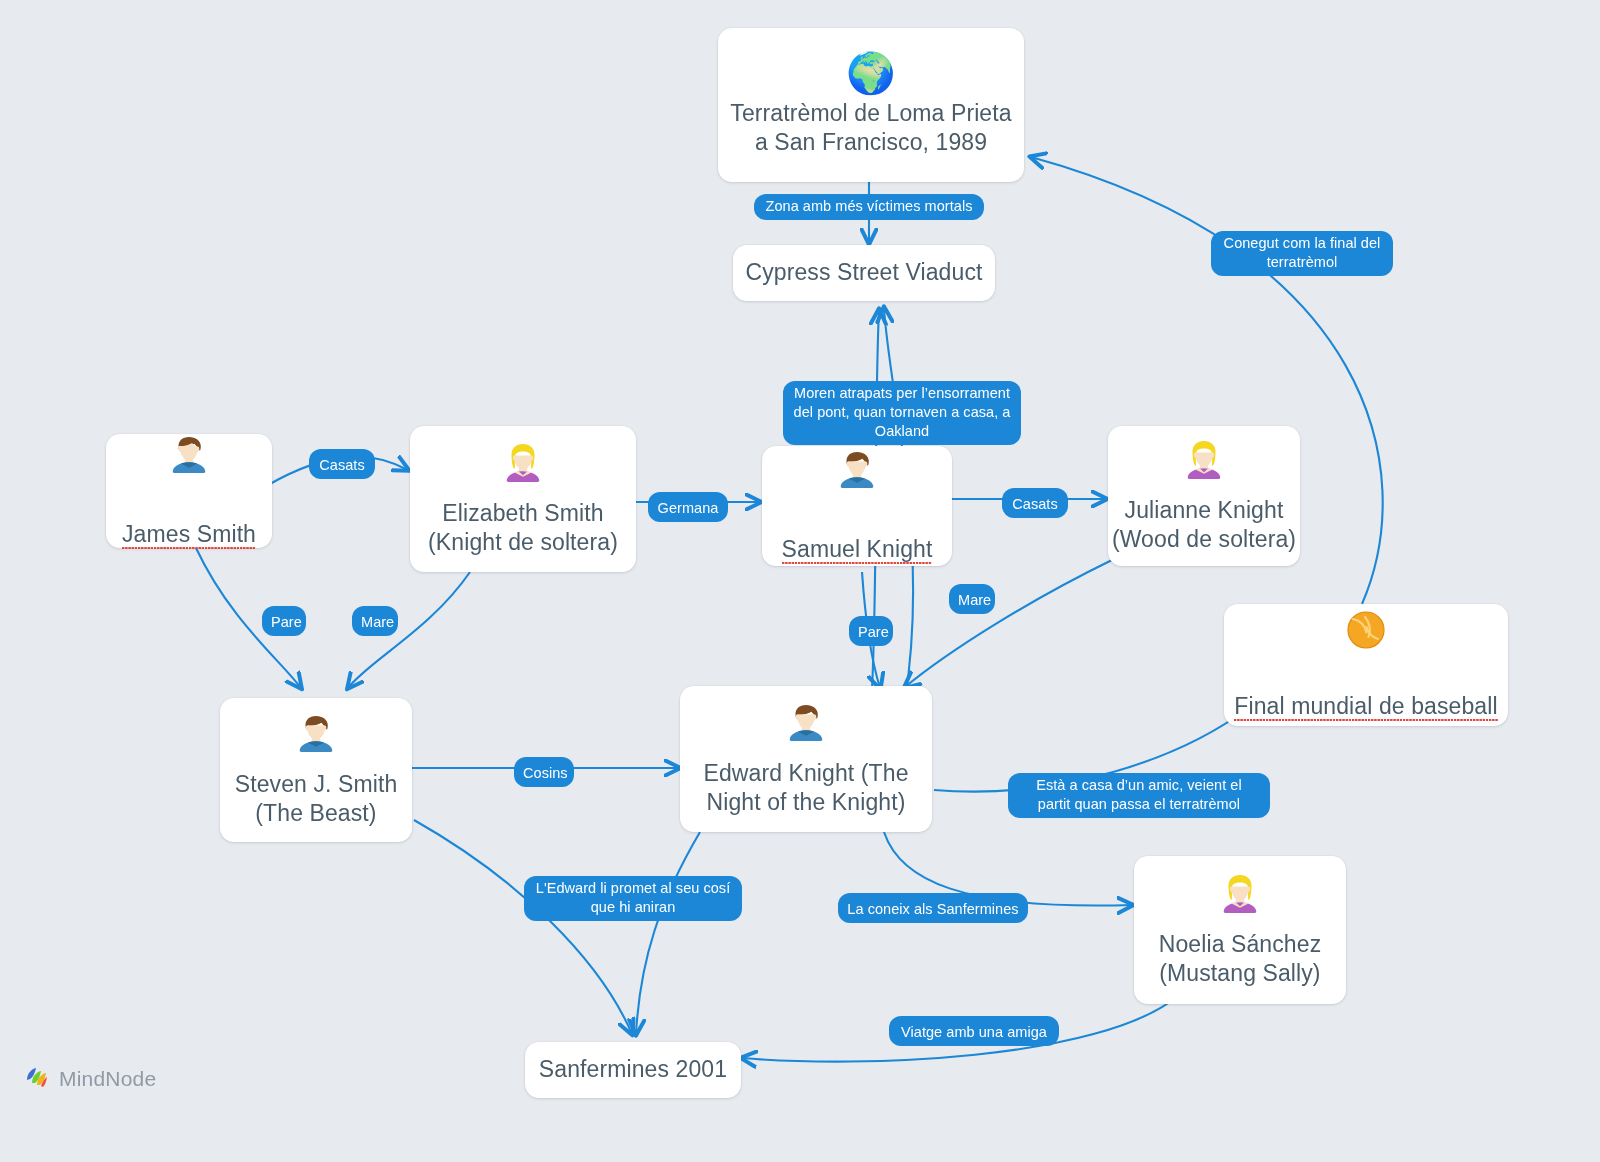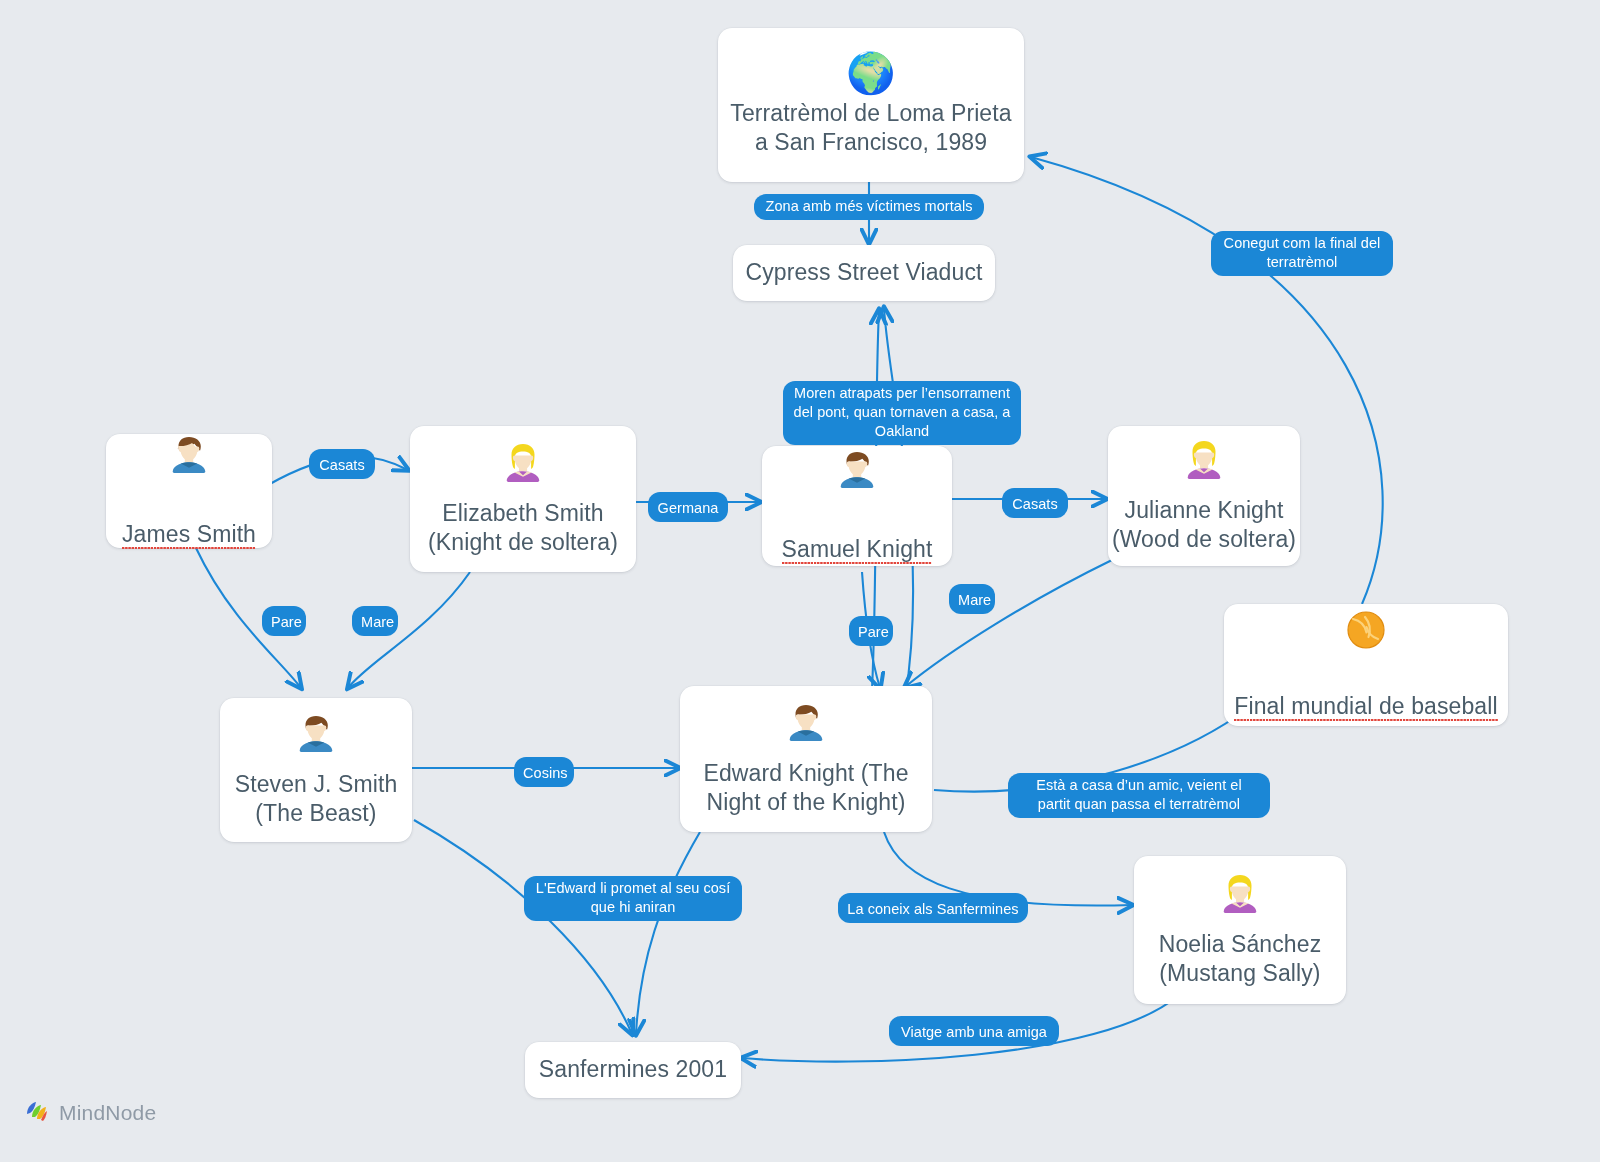--- a/index.html
+++ b/index.html
@@ -42,21 +42,21 @@
     font-size:14.5px;
     line-height:1.32;
     text-align:center;
     white-space:pre-line;
     box-sizing:border-box;
     letter-spacing:.05px;
   }
   .label.sm{font-size:14.5px;padding:7px 9px 4px 9px;}
 
   .brand{
-    position:absolute;left:24px;top:1098px;
+    position:absolute;left:24px;top:1064px;
     display:flex;align-items:center;gap:9px;
   }
   .brand .bname{color:#8f9aa6;font-size:21px;letter-spacing:.2px;}
 
   
   .sq{
     background-image:radial-gradient(circle at 1.1px 1.1px, #e2463c 1.1px, rgba(0,0,0,0) 1.3px);
     background-size:3.2px 3.2px;
     background-repeat:repeat-x;
     background-position:0 bottom;

